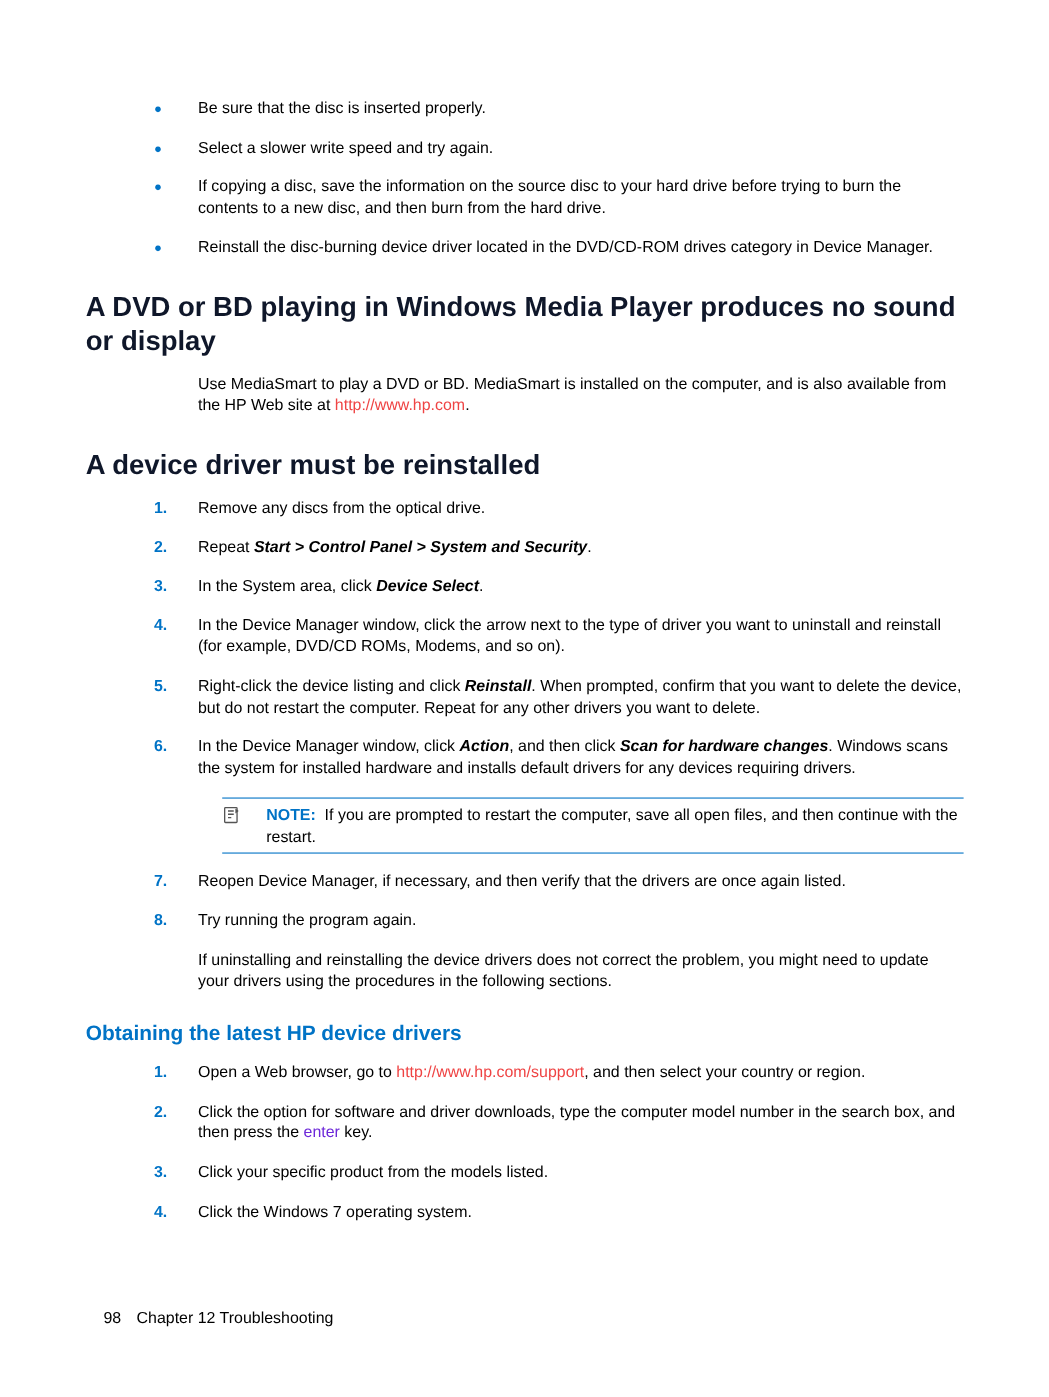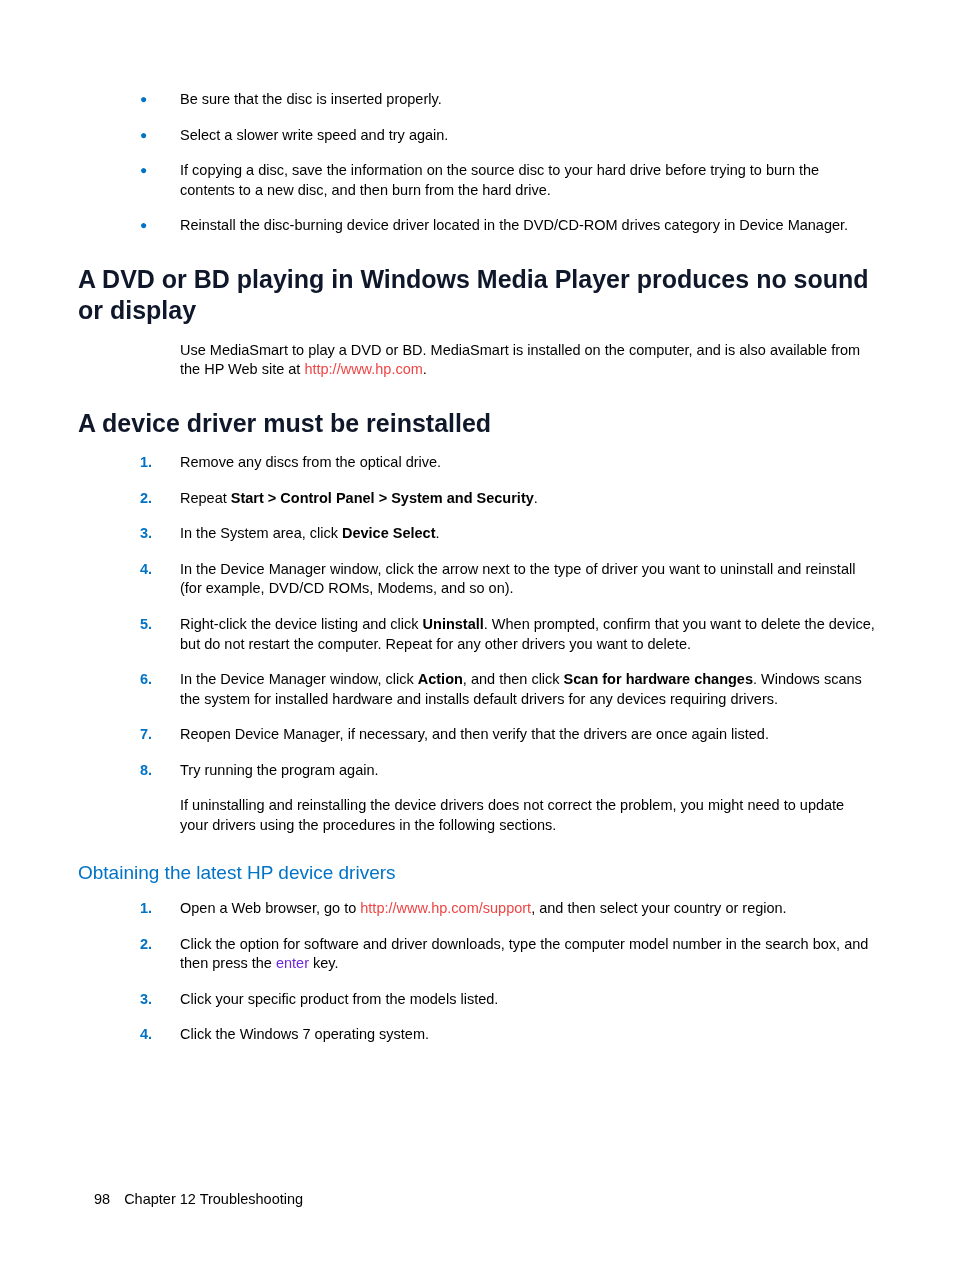--- a/index.html
+++ b/index.html
@@ -38,21 +38,21 @@
   h1 {
     color: #0f172a;
     font-size: 25px;
     font-weight: bold;
     margin: 28px 0 14px 0;
     line-height: 1.25;
   }
   h2 {
     color: #0073c6;
     font-size: 19px;
-    font-weight: normal;
+    font-weight: bold;
     margin: 24px 0 14px 0;
   }
   .body-para {
     margin-left: 102px;
     margin-bottom: 14px;
   }
   .ol-list {
     margin-left: 62px;
   }
   .ol-item {
@@ -66,20 +66,21 @@
     flex-shrink: 0;
   }
   .ol-text {
     flex: 1;
   }
   a.link {
     color: #ef4444;
   }
   .bold {
     font-weight: bold;
+    font-style: italic;
   }
   .keycap {
     color: #6d28d9;
   }
   .note-box {
     margin: 0 0 16px 62px;
     border-top: 1px solid #0073c6;
     border-bottom: 1px solid #0073c6;
     padding: 6px 0 4px 0;
     display: flex;
@@ -158,30 +159,42 @@
         <span>In the System area, click </span><span class="bold">Device Select</span><span>.</span>
       </span>
     </div>
     <div class="ol-item">
       <span class="ol-num">4.</span>
       <span class="ol-text">In the Device Manager window, click the arrow next to the type of driver you want to uninstall and reinstall (for example, DVD/CD ROMs, Modems, and so on).</span>
     </div>
     <div class="ol-item">
       <span class="ol-num">5.</span>
       <span class="ol-text">
-        <span>Right-click the device listing and click </span><span class="bold">Uninstall</span><span>. When prompted, confirm that you want to delete the device, but do not restart the computer. Repeat for any other drivers you want to delete.</span>
+        <span>Right-click the device listing and click </span><span class="bold">Reinstall</span><span>. When prompted, confirm that you want to delete the device, but do not restart the computer. Repeat for any other drivers you want to delete.</span>
       </span>
     </div>
     <div class="ol-item">
       <span class="ol-num">6.</span>
       <span class="ol-text">
         <span>In the Device Manager window, click </span><span class="bold">Action</span><span>, and then click </span><span class="bold">Scan for hardware changes</span><span>. Windows scans the system for installed hardware and installs default drivers for any devices requiring drivers.</span>
       </span>
     </div>
 
+    <div class="note-box">
+      <span class="note-icon">
+        <svg width="18" height="18" viewBox="0 0 24 24" fill="none" stroke="#555" stroke-width="1.6">
+            <rect x="3" y="3" width="15" height="18" rx="1"></rect>
+            <path d="M7 7h7M7 11h7M7 15h4"></path>
+            <path d="M16 4l4 3-4 3" fill="#555" stroke="none"></path>
+          </svg>
+      </span>
+      <span class="note-body">
+        <span class="note-label">NOTE:</span><span>If you are prompted to restart the computer, save all open files, and then continue with the restart.</span>
+      </span>
+    </div>
 
     <div class="ol-item">
       <span class="ol-num">7.</span>
       <span class="ol-text">Reopen Device Manager, if necessary, and then verify that the drivers are once again listed.</span>
     </div>
     <div class="ol-item">
       <span class="ol-num">8.</span>
       <span class="ol-text">Try running the program again.</span>
     </div>
   </div>

